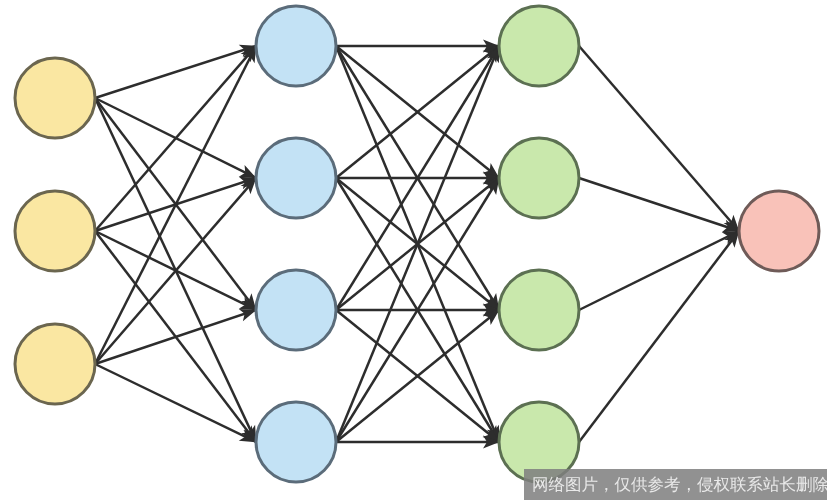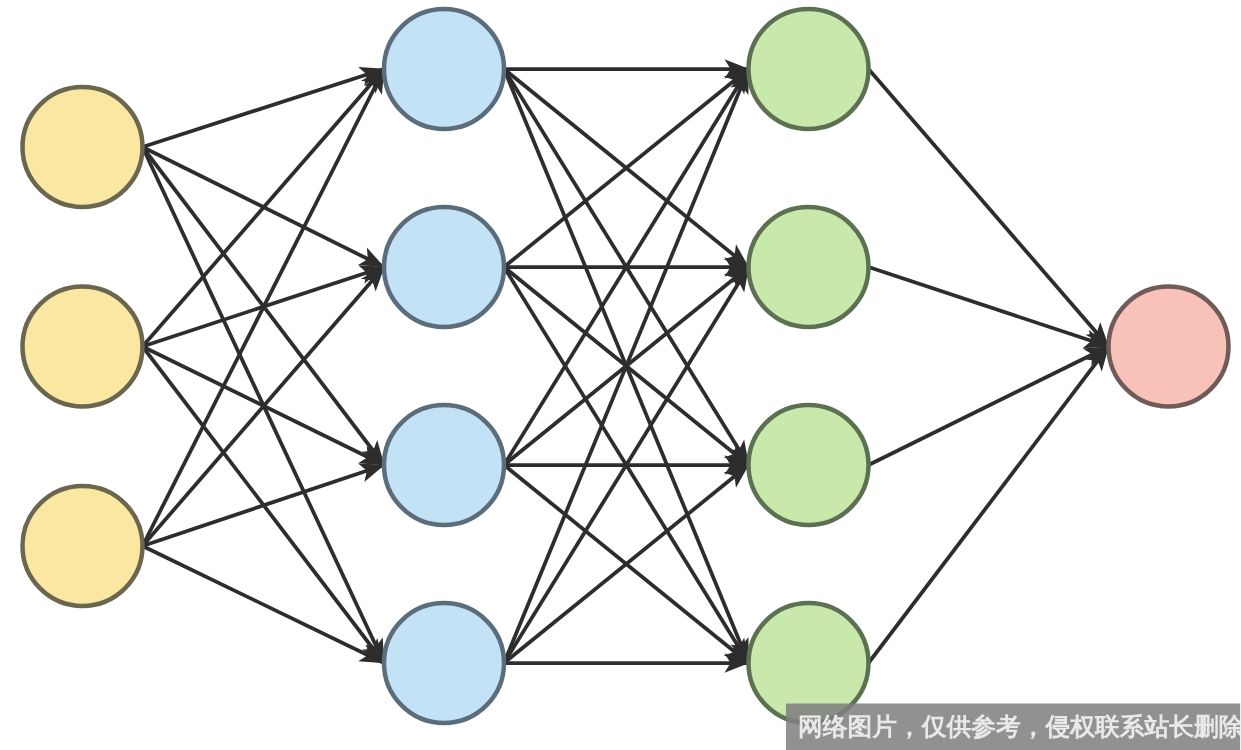--- a/index.html
+++ b/index.html
@@ -7,21 +7,20 @@
     padding: 0;
     background: #ffffff;
     font-family: "DejaVu Sans", "Liberation Sans", sans-serif;
   }
   .canvas {
     position: relative;
     width: 827px;
     height: 500px;
     background: #ffffff;
     overflow: hidden;
-    font-weight: bold;
   }
   .canvas svg {
     position: absolute;
     left: 0;
     top: 0;
   }
   .watermark {
     position: absolute;
     left: 524px;
     top: 469px;

